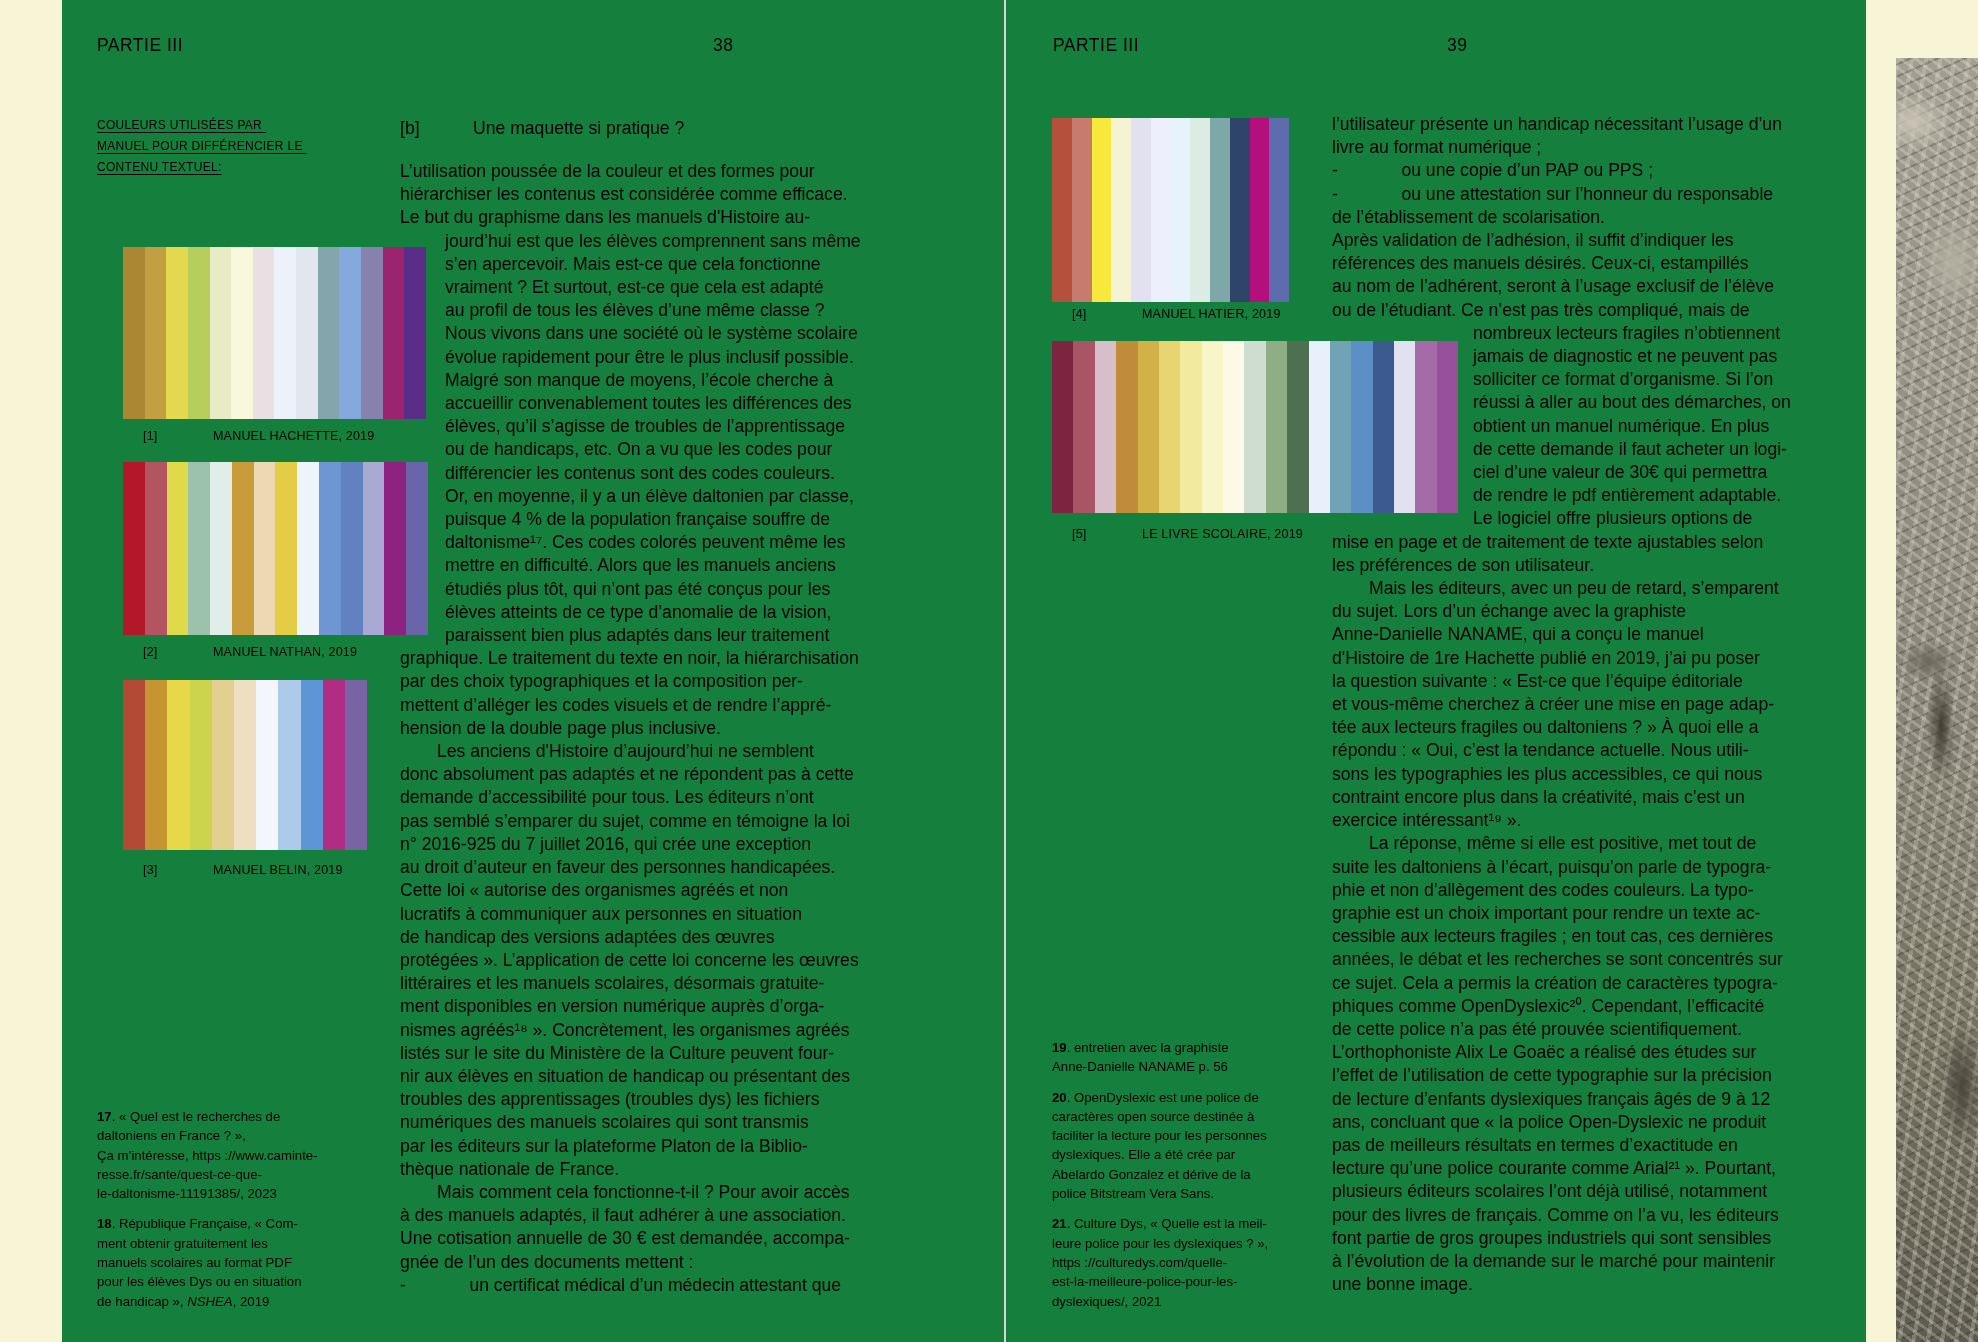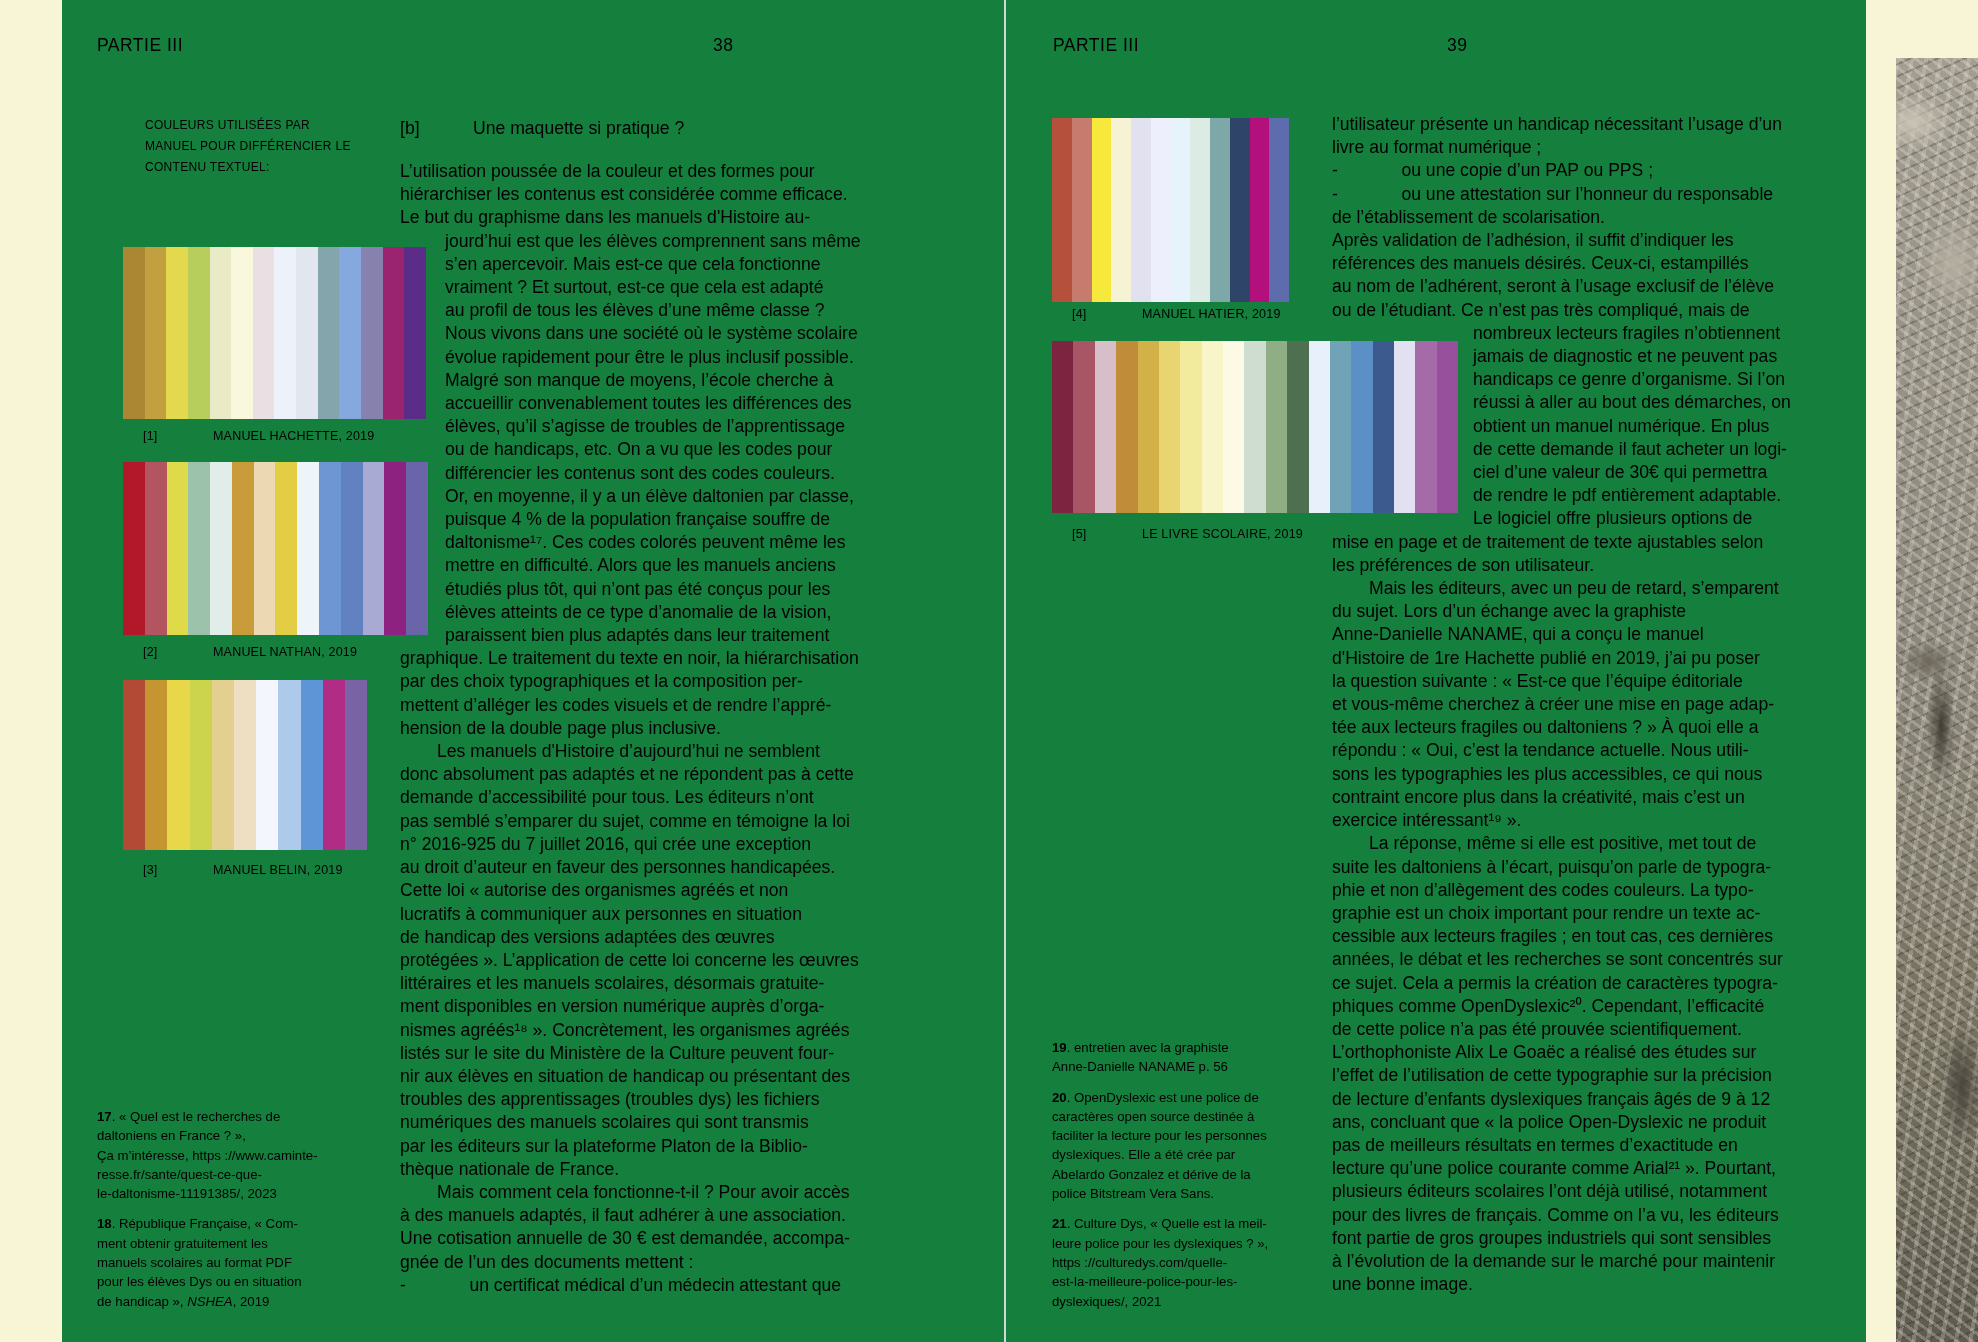--- a/index.html
+++ b/index.html
@@ -18,21 +18,21 @@
       radial-gradient(ellipse 20px 85px at 55% 52%, #413d33 0%, rgba(65,61,51,0) 70%),
       radial-gradient(ellipse 42px 30px at 40% 47%, #6d675c 0%, rgba(109,103,92,0) 70%),
       radial-gradient(ellipse 30px 90px at 80% 80%, #4a463c 0%, rgba(74,70,60,0) 70%),
       repeating-linear-gradient(37deg, rgba(255,255,255,0.22) 0 3px, rgba(0,0,0,0) 3px 9px),
       repeating-linear-gradient(-24deg, rgba(40,36,30,0.25) 0 2px, rgba(0,0,0,0) 2px 11px),
       repeating-linear-gradient(100deg, rgba(230,226,215,0.25) 0 4px, rgba(0,0,0,0) 4px 14px),
       linear-gradient(180deg, #a39e90 0%, #8d887b 45%, #77725f 75%, #5f5b4e 100%);
   }
   .hdr{position:absolute;top:34px;font-size:17.5px;letter-spacing:0.5px;line-height:22px;}
   .caption{position:absolute;left:97px;top:115px;font-size:12px;line-height:21px;letter-spacing:0.3px;}
-  .caption .bline{text-underline-offset:3px;white-space:pre;margin-left:48px;}
+  .caption .bline{text-decoration:underline;text-underline-offset:3px;white-space:pre;}
   .palette{position:absolute;display:flex;}
   .palette .swatch{flex:1 1 0;height:100%;}
   .pal-label{position:absolute;font-size:12.5px;letter-spacing:0.2px;line-height:15px;margin-left:20px;}
   .pal-ref{display:inline-block;width:70px;}
   .heading{position:absolute;font-size:17.6px;line-height:23.2px;display:flex;}
   .h-ref{display:inline-block;width:73px;}
   .bodycol{position:absolute;font-size:17.6px;}
   .bodycol .bline{line-height:23.2px;white-space:pre;}
   .body-left .wrap{padding-left:45px;}
   .body-right .wrap{padding-left:141px;}
@@ -140,21 +140,21 @@
       <div class="bline wrap">puisque 4 % de la population française souffre de</div>
       <div class="bline wrap">daltonisme¹⁷. Ces codes colorés peuvent même les</div>
       <div class="bline wrap">mettre en difficulté. Alors que les manuels anciens</div>
       <div class="bline wrap">étudiés plus tôt, qui n’ont pas été conçus pour les</div>
       <div class="bline wrap">élèves atteints de ce type d’anomalie de la vision,</div>
       <div class="bline wrap">paraissent bien plus adaptés dans leur traitement</div>
       <div class="bline">graphique. Le traitement du texte en noir, la hiérarchisation</div>
       <div class="bline">par des choix typographiques et la composition per-</div>
       <div class="bline">mettent d’alléger les codes visuels et de rendre l’appré-</div>
       <div class="bline">hension de la double page plus inclusive.</div>
-      <div class="bline par">Les manuels d'Histoire d’aujourd’hui ne semblent</div>
+      <div class="bline par">Les anciens d'Histoire d’aujourd’hui ne semblent</div>
       <div class="bline">donc absolument pas adaptés et ne répondent pas à cette</div>
       <div class="bline">demande d’accessibilité pour tous. Les éditeurs n’ont</div>
       <div class="bline">pas semblé s’emparer du sujet, comme en témoigne la loi</div>
       <div class="bline">n° 2016-925 du 7 juillet 2016, qui crée une exception</div>
       <div class="bline">au droit d’auteur en faveur des personnes handicapées.</div>
       <div class="bline">Cette loi « autorise des organismes agréés et non</div>
       <div class="bline">lucratifs à communiquer aux personnes en situation</div>
       <div class="bline">de handicap des versions adaptées des œuvres</div>
       <div class="bline">protégées ». L’application de cette loi concerne les œuvres</div>
       <div class="bline">littéraires et les manuels scolaires, désormais gratuite-</div>
@@ -241,21 +241,21 @@
       <div class="bline">livre au format numérique ;</div>
       <div class="bline">-             ou une copie d’un PAP ou PPS ;</div>
       <div class="bline">-             ou une attestation sur l’honneur du responsable</div>
       <div class="bline">de l’établissement de scolarisation.</div>
       <div class="bline">Après validation de l’adhésion, il suffit d’indiquer les</div>
       <div class="bline">références des manuels désirés. Ceux-ci, estampillés</div>
       <div class="bline">au nom de l’adhérent, seront à l’usage exclusif de l’élève</div>
       <div class="bline">ou de l’étudiant. Ce n’est pas très compliqué, mais de</div>
       <div class="bline wrap">nombreux lecteurs fragiles n’obtiennent</div>
       <div class="bline wrap">jamais de diagnostic et ne peuvent pas</div>
-      <div class="bline wrap">handicaps ce genre d’organisme. Si l’on</div>
+      <div class="bline wrap">solliciter ce format d’organisme. Si l’on</div>
       <div class="bline wrap">réussi à aller au bout des démarches, on</div>
       <div class="bline wrap">obtient un manuel numérique. En plus</div>
       <div class="bline wrap">de cette demande il faut acheter un logi-</div>
       <div class="bline wrap">ciel d’une valeur de 30€ qui permettra</div>
       <div class="bline wrap">de rendre le pdf entièrement adaptable.</div>
       <div class="bline wrap">Le logiciel offre plusieurs options de</div>
       <div class="bline">mise en page et de traitement de texte ajustables selon</div>
       <div class="bline">les préférences de son utilisateur.</div>
       <div class="bline par">Mais les éditeurs, avec un peu de retard, s’emparent</div>
       <div class="bline">du sujet. Lors d’un échange avec la graphiste</div>

